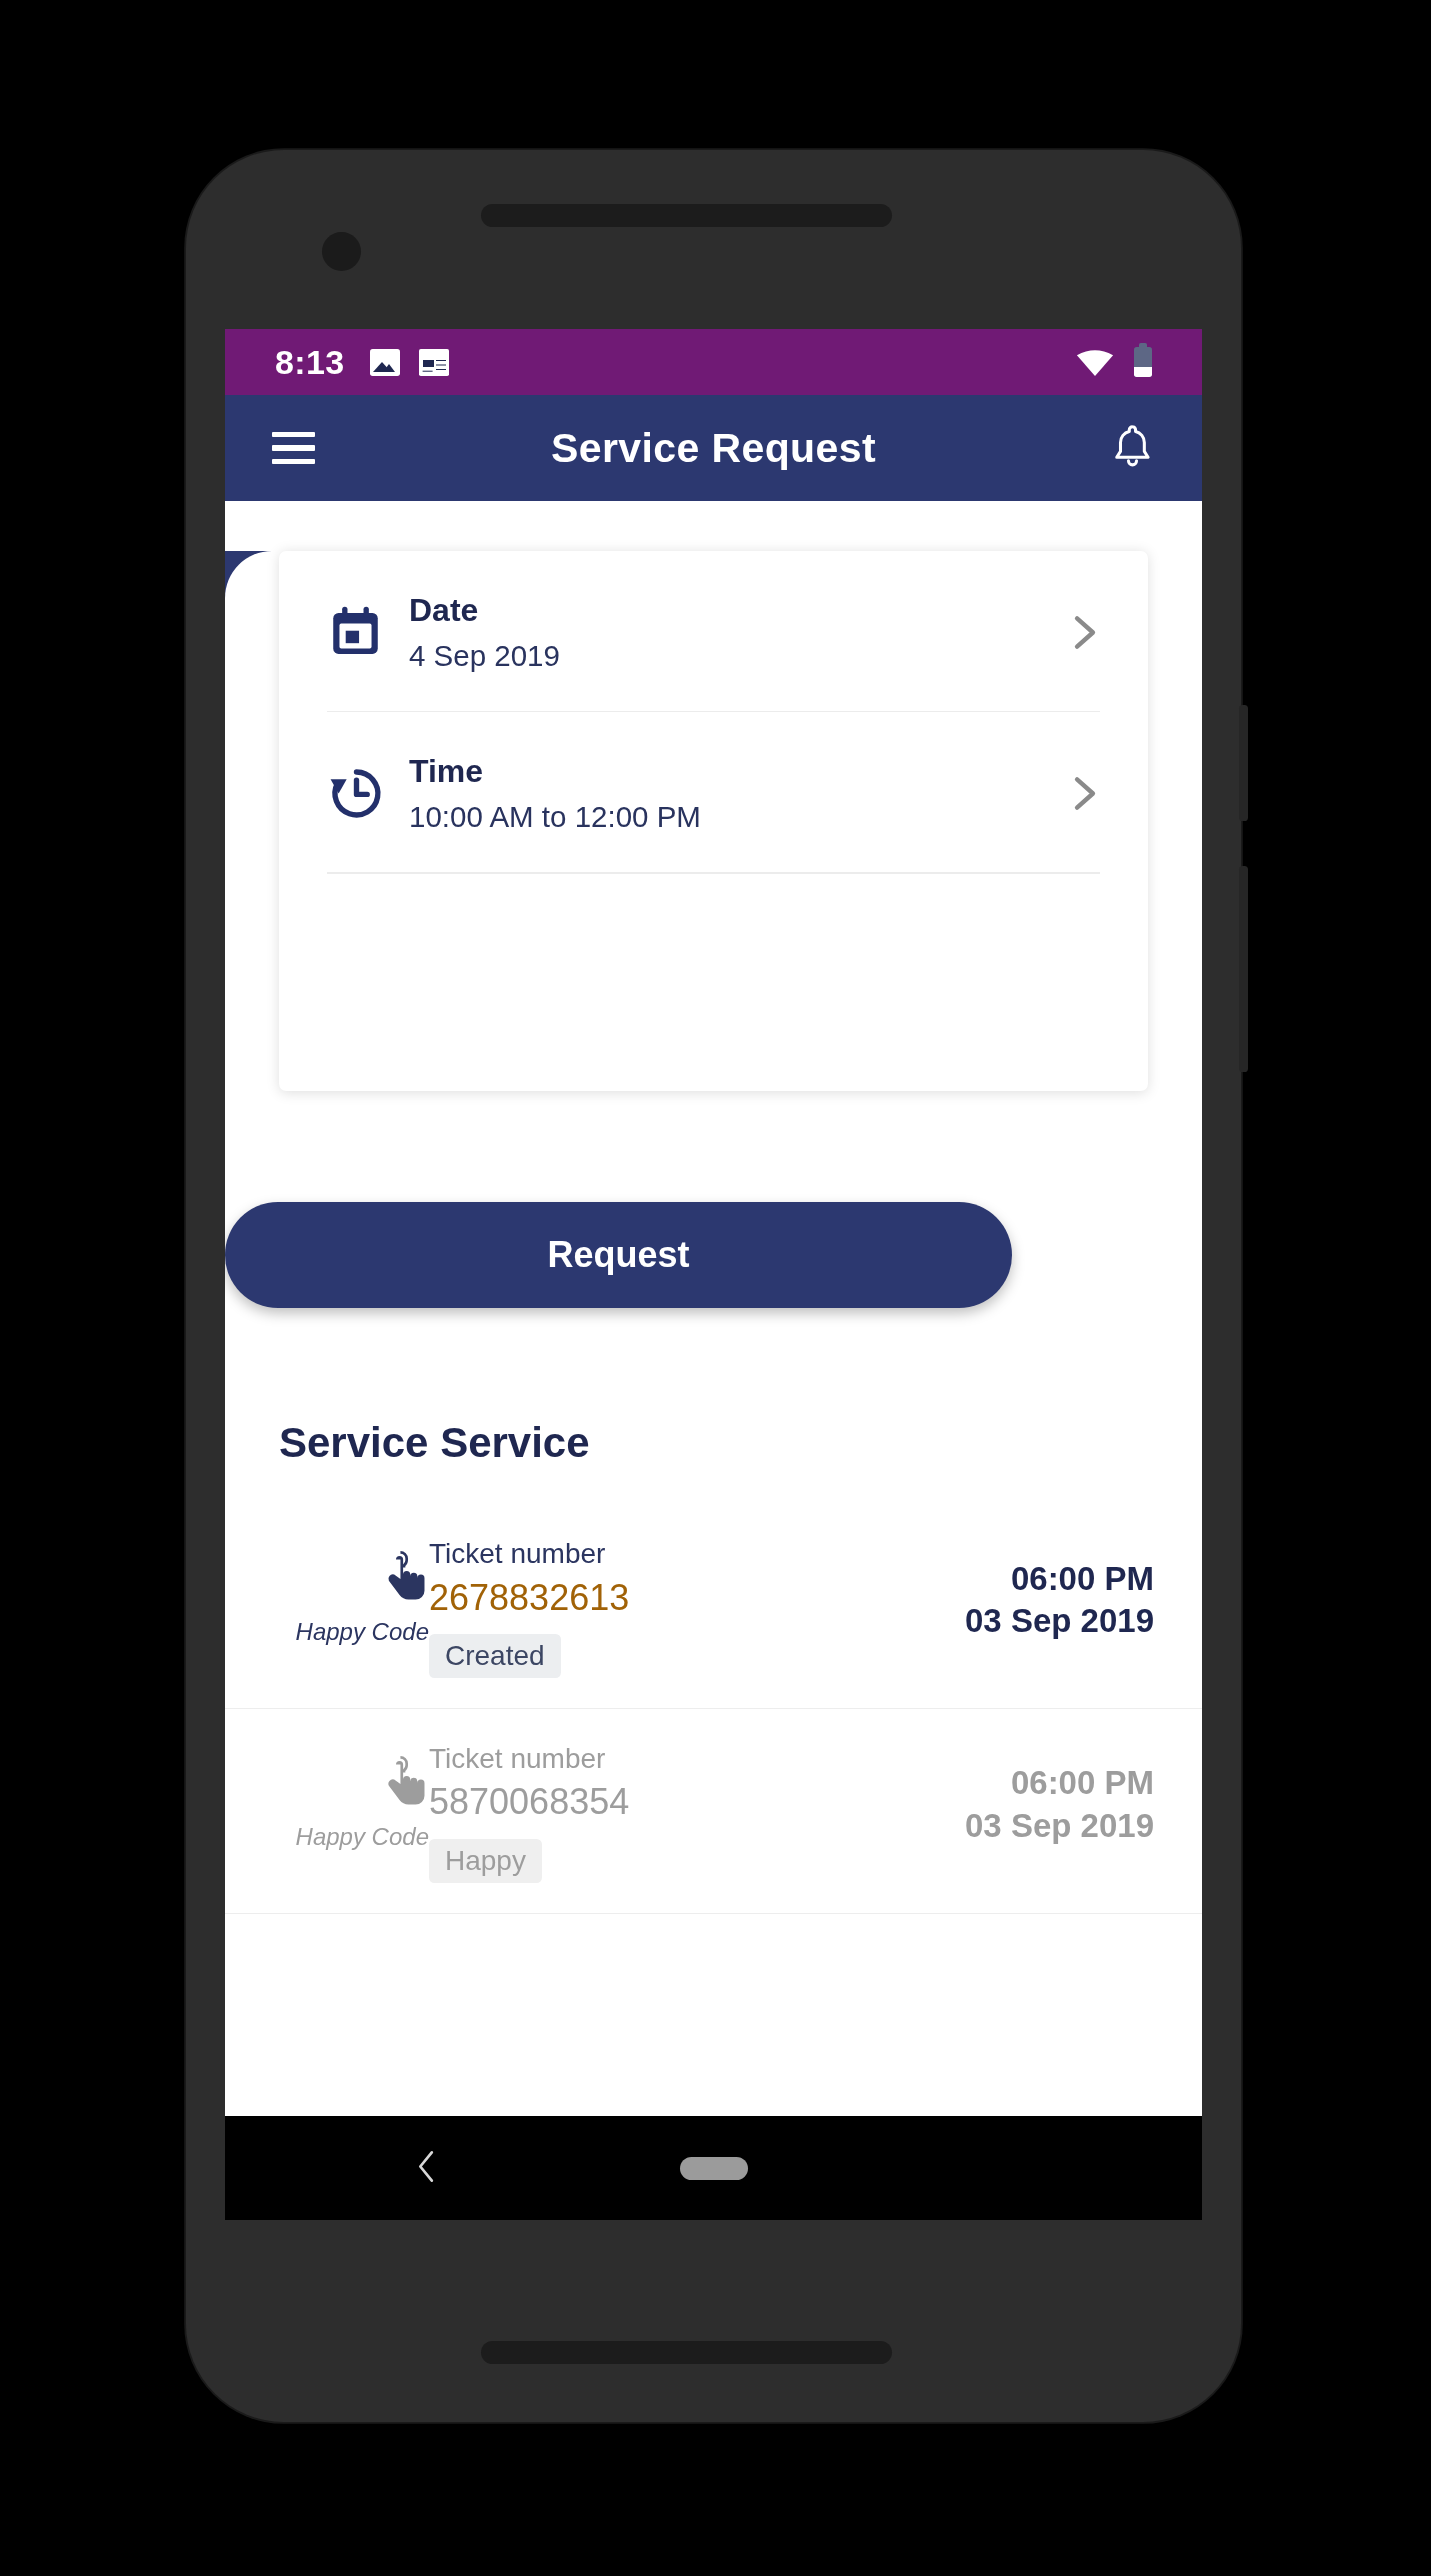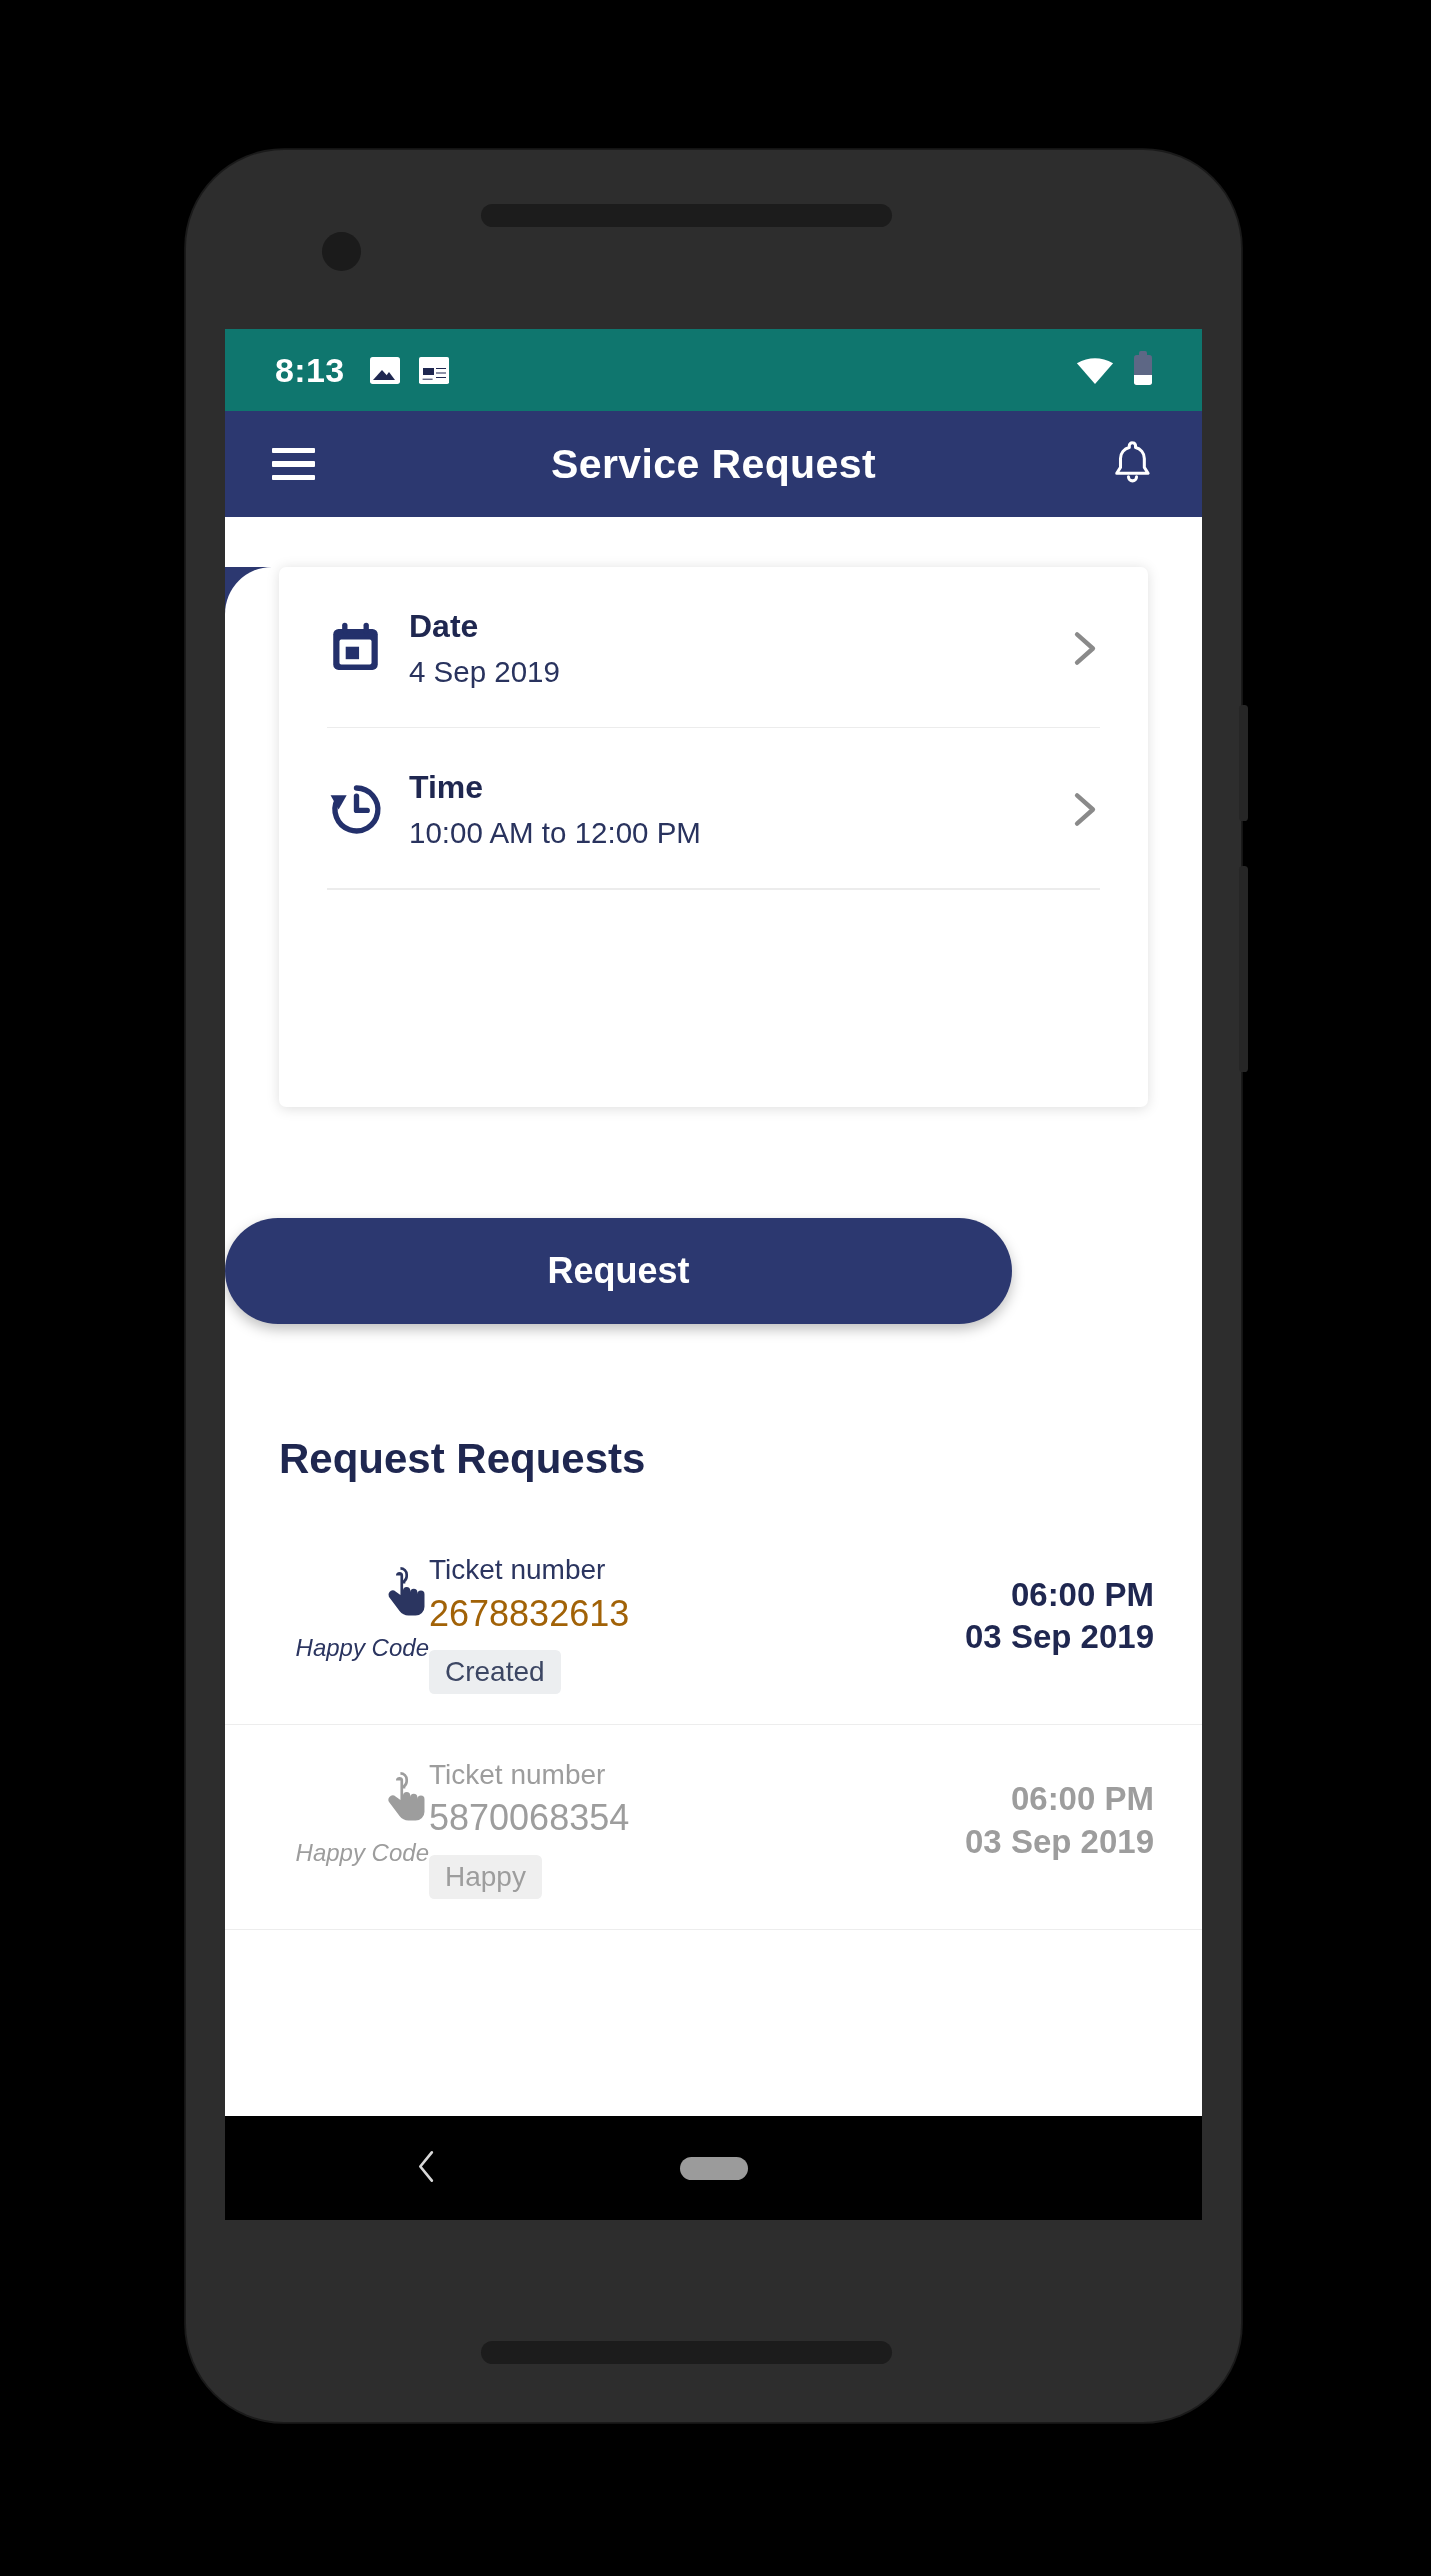--- a/index.html
+++ b/index.html
@@ -37,21 +37,21 @@
 
   
   .screen{
     position:absolute; left:225px; top:329px;
     width:977px; height:1787px;
     background:#fff; overflow:hidden;
   }
 
   
   .statusbar{
-    height:82px; background:#0f766e; position:relative;
+    height:66px; background:#701a75; position:relative;
     display:flex; align-items:center; color:#fff;
   }
   .sb-time{
     font-size:34px; font-weight:bold; margin-left:50px; letter-spacing:0.4px;
     line-height:1;
   }
   .sb-left-icons{ display:flex; align-items:center; gap:19.7px; margin-left:25px; }
   .sb-right{ margin-left:auto; display:flex; align-items:center; gap:19.7px; margin-right:50px; }
   .icon-img{
     width:30px;height:27px;background:#fff;border-radius:2.7px;position:relative;overflow:hidden;
@@ -277,21 +277,21 @@
 
           <div class="comment-area">
             <div class="comment-box" placeholder=""></div>
           </div>
         </div>
 
         <div class="req-wrap">
           <button class="req-btn">Request</button>
         </div>
 
-        <div class="list-title">Request Requests</div>
+        <div class="list-title">Service Service</div>
 
         <div class="sr-list">
 
           <div class="sr-item">
             <div class="sr-icon-col">
               <span>
                 <svg width="50" height="57" viewBox="0 0 56 64">
                   <path d="M24 6 a7 7 0 0 1 7 7 v2 a7 7 0 0 1 -3 5.6 v2.4" fill="none" stroke="#2b3560" stroke-width="3"></path>
                   <path d="M24 14 v22 l-7 -5 a5 5 0 0 0 -6 7 l12 16 a13 13 0 0 0 10 5 h8 a10 10 0 0 0 10 -10 v-14 a4 4 0 0 0 -8 0 v-2 a4 4 0 0 0 -8 0 v-2 a4 4 0 0 0 -8 0 v-17 a4 4 0 0 0 -8 0 z" fill="#2b3560"></path>
                 </svg>

